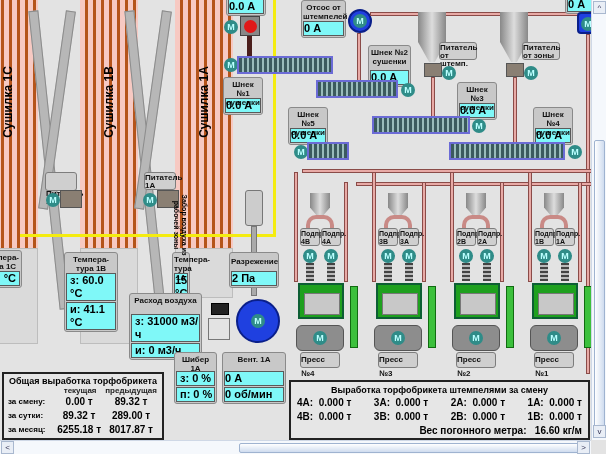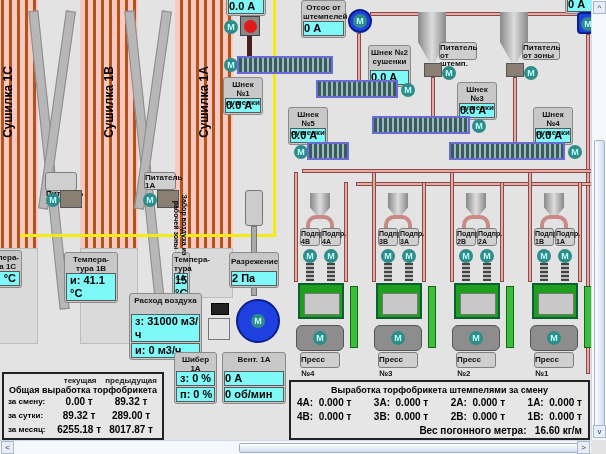--- a/index.html
+++ b/index.html
@@ -65,20 +65,21 @@
 <div class="btn" style="left:144px;top:172px;width:32px;height:18px;line-height:8px;padding-top:1px"><span>Питатель 1А</span></div>
 <div class="motor" style="left:143px;top:193px"><span>M</span></div>
 <div class="abs" style="left:157px;top:190px;width:22px;height:18px;background:#8a7f73;border:1px solid #555"></div>
 
 <div class="panel" style="left:-20px;top:250px;width:42px">
   <div class="ptitle" style="height:18px">Темпера-тура 1С</div>
   <div class="val" style="text-align:right;padding-right:3px">°C</div>
 </div>
 <div class="panel" style="left:64px;top:252px;width:54px">
   <div class="ptitle" style="height:18px">Темпера-тура 1В</div>
+  <div class="val l">з:   60.0 °C</div>
   <div class="val l">и:   41.1 °C</div>
 </div>
 <div class="panel" style="left:172px;top:252px;width:18px">
   <div class="ptitle" style="height:18px">Темпера-тура 1А</div>
   <div class="val">15 °C</div>
 </div>
 
 <div class="abs" style="left:188px;top:185px;width:80px;font-size:7px;font-weight:bold;transform:rotate(90deg);transform-origin:left top;line-height:8px;text-align:center"><span>Забор воздуха из рабочей зоны</span></div>
 
 <div class="abs" style="left:245px;top:190px;width:18px;height:36px;background:#ccc;border:1px solid #777;border-radius:3px"></div>
@@ -257,26 +258,26 @@
       <div class="press-inner"></div>
     </div>
     <div class="press-bar" style="left:584px;top:286px"></div>
     <div class="eng" style="left:530px;top:325px">
       <div class="motor" style="left:16px;top:5px"><span>M</span></div>
     </div>
     <div class="btn" style="left:534px;top:352px;width:40px;height:16px;line-height:14px"><span>Пресс №1</span></div>
   </div>
 
 <div class="info" style="left:2px;top:372px;width:162px;height:68px;padding:2px 4px">
+  <div style="font-size:9px;font-weight:bold;text-align:center">Общая выработка торфобрикета</div>
   <div style="display:flex;font-size:8px;font-weight:bold;color:#222">
     <span style="width:50px"></span>
     <span style="width:50px;text-align:center">текущая</span>
     <span style="width:56px;text-align:center">предыдущая</span>
   </div>
-  <div style="font-size:9px;font-weight:bold;text-align:center">Общая выработка торфобрикета</div>
   <div id="total-rows">
       <div class="row" style="line-height:14px">
         <span class="lbl" style="width:48px">за смену:</span>
         <span style="width:52px;text-align:center">0.00 т</span>
         <span style="width:56px;text-align:center">89.32 т</span>
       </div>
       <div class="row" style="line-height:14px">
         <span class="lbl" style="width:48px">за сутки:</span>
         <span style="width:52px;text-align:center">89.32 т</span>
         <span style="width:56px;text-align:center">289.00 т</span>

